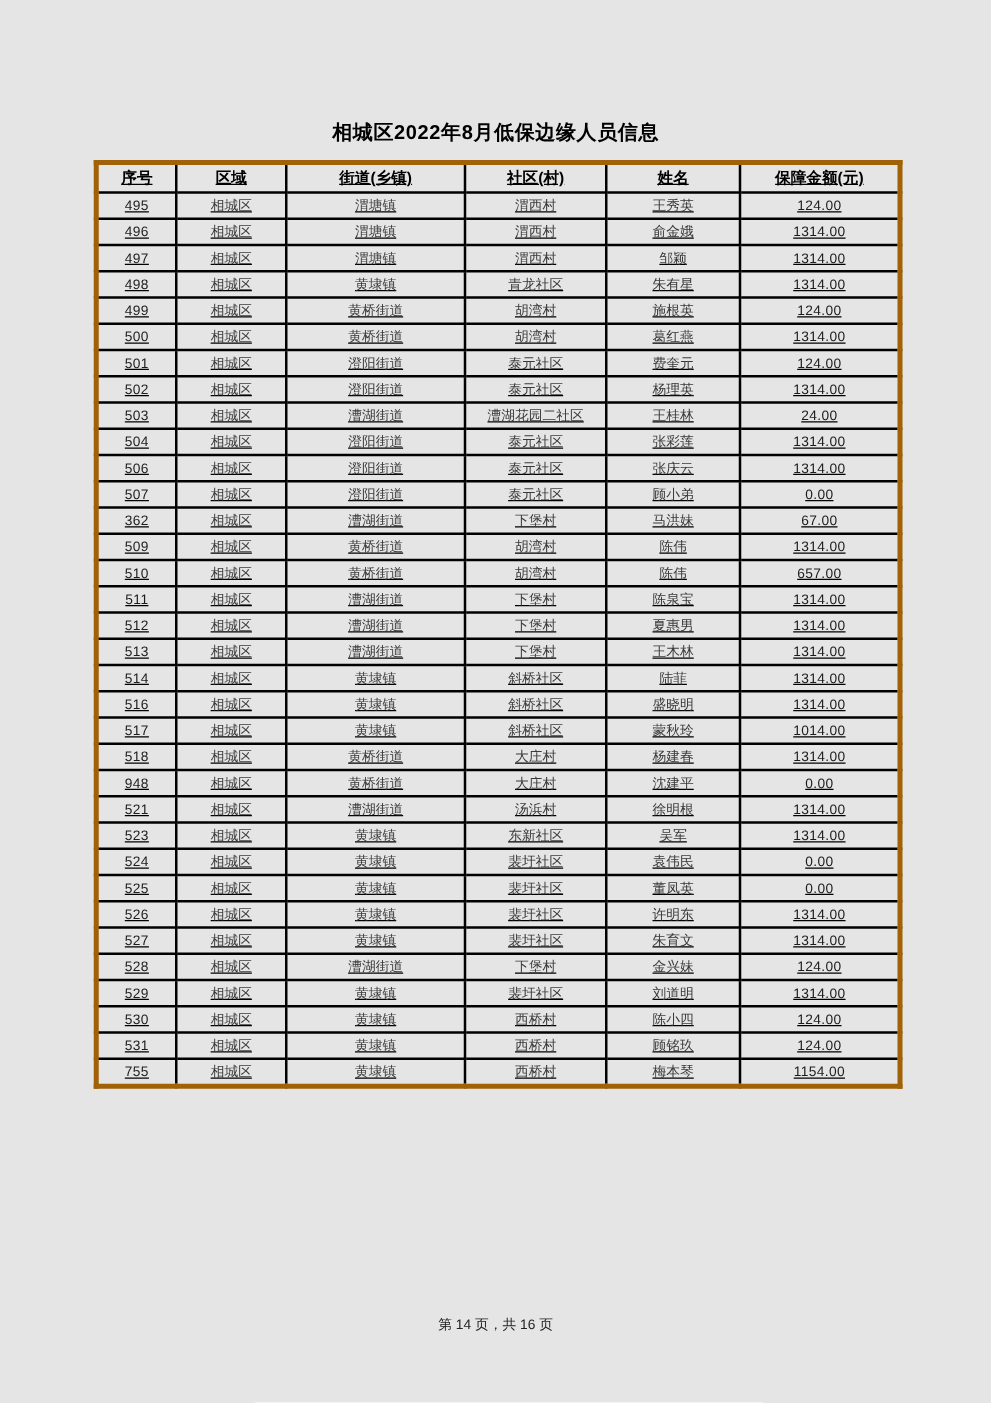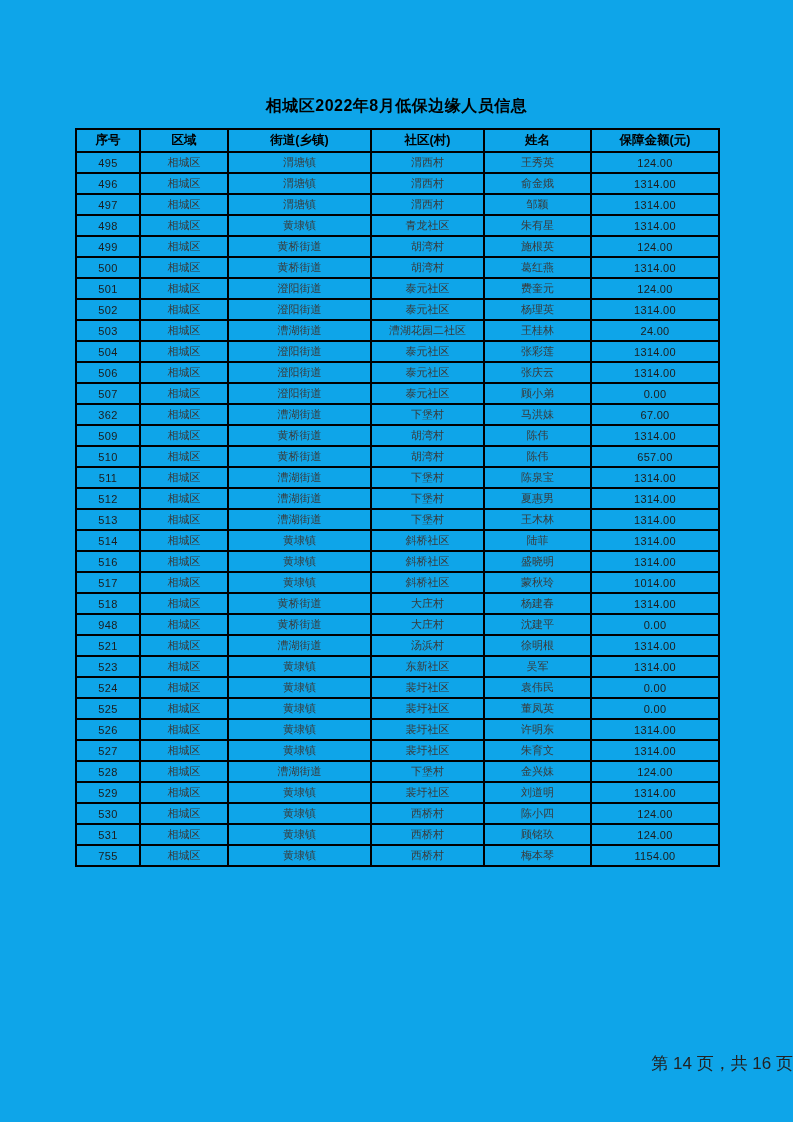--- a/index.html
+++ b/index.html
@@ -4,21 +4,21 @@
 <style>
   html, body {
     margin: 0;
     padding: 0;
     background: #ffffff;
   }
   .page {
     position: relative;
     width: 793px;
     height: 1122px;
-    background: #0ea5e9;
+    background: #e5e5e5;
     font-family: "Liberation Sans", sans-serif;
     color: #000;
     overflow: hidden;
   }
   .doc-title {
     position: absolute;
     top: 96px;
     left: 0;
     width: 100%;
     text-align: center;
@@ -27,21 +27,22 @@
     letter-spacing: 0.5px;
     color: #000;
   }
   table.records {
     position: absolute;
     top: 128px;
     left: 75px;
     width: 643px;
     border-collapse: collapse;
     table-layout: fixed;
-    border: 2px solid #a16207;
+    border: 4px solid #a16207;
+    text-decoration: underline;
   }
   table.records th,
   table.records td {
     border: 2px solid #000;
     text-align: center;
     vertical-align: middle;
     padding: 0 2px;
     overflow: hidden;
     white-space: nowrap;
   }
@@ -59,22 +60,22 @@
   }
   table.records td.num {
     color: #1c1c1c;
     letter-spacing: 0.3px;
   }
   .page-footer {
     position: absolute;
     top: 1052px;
     left: 0;
     width: 100%;
-    text-align: right;
-    font-size: 17px;
+    text-align: center;
+    font-size: 11px;
     color: #222;
   }
 </style>
 </head>
 <body>
 
 <div class="page">
 
   <div class="doc-title">相城区2022年8月低保边缘人员信息</div>
 

